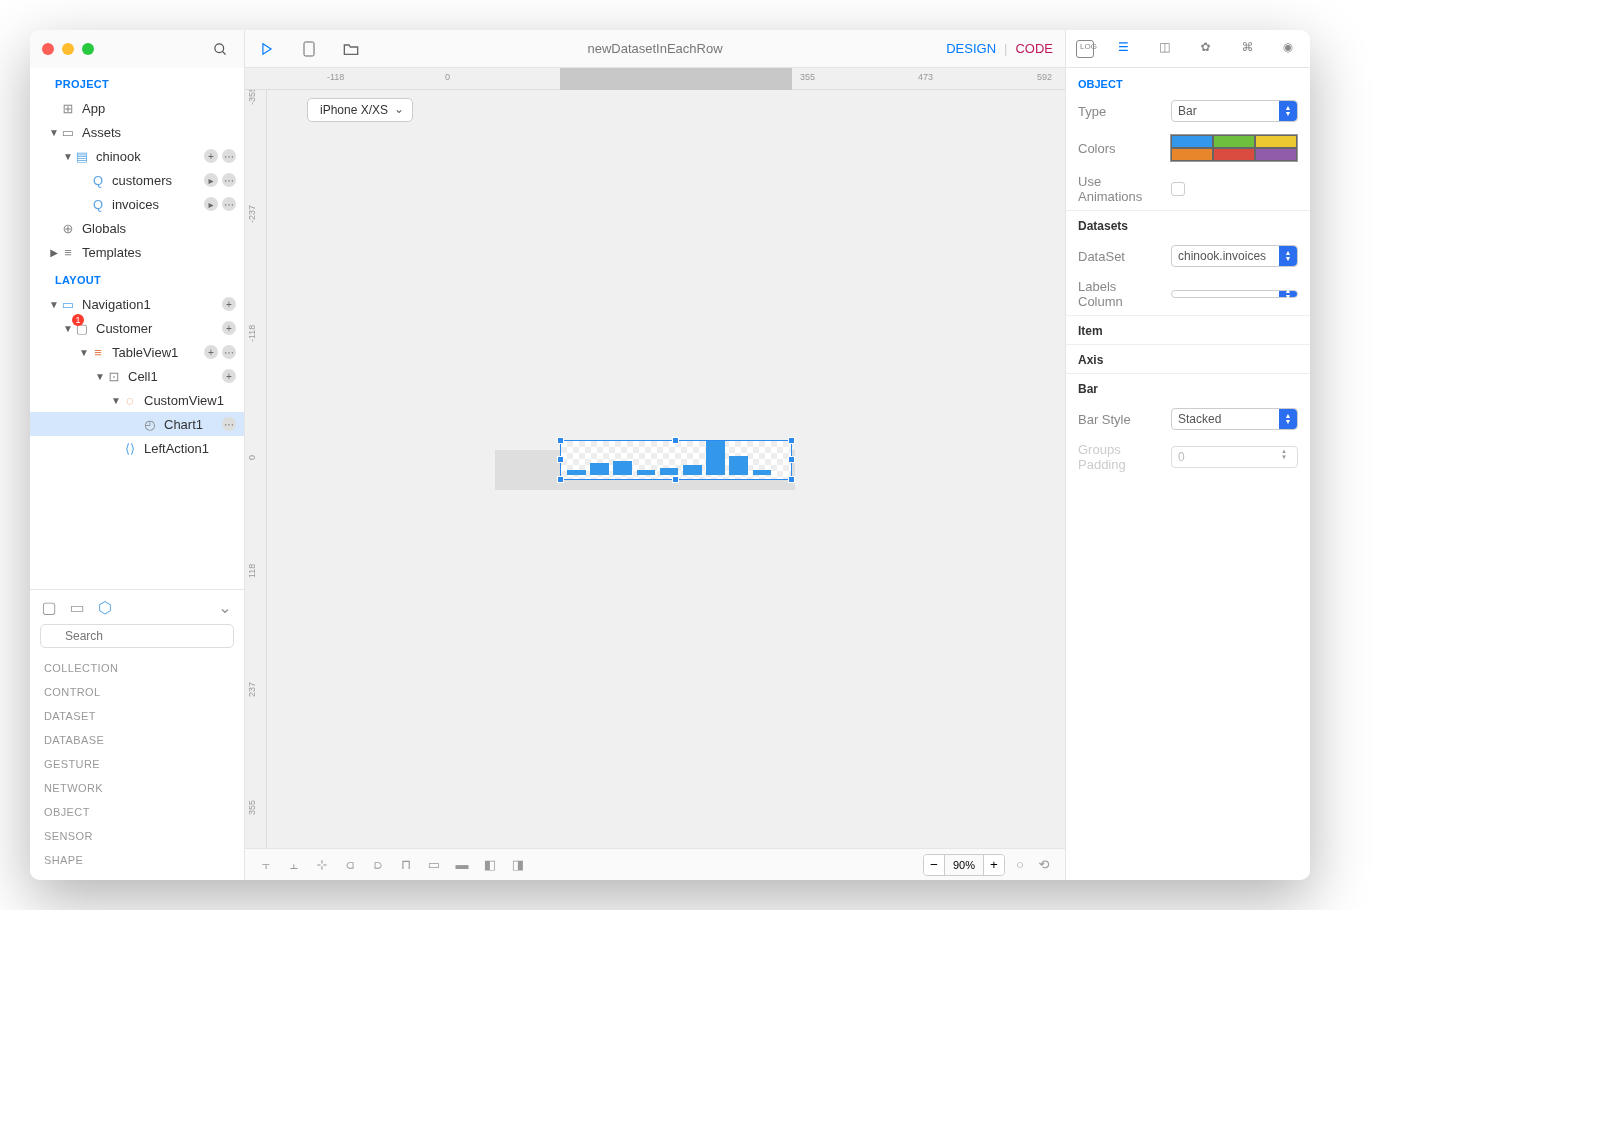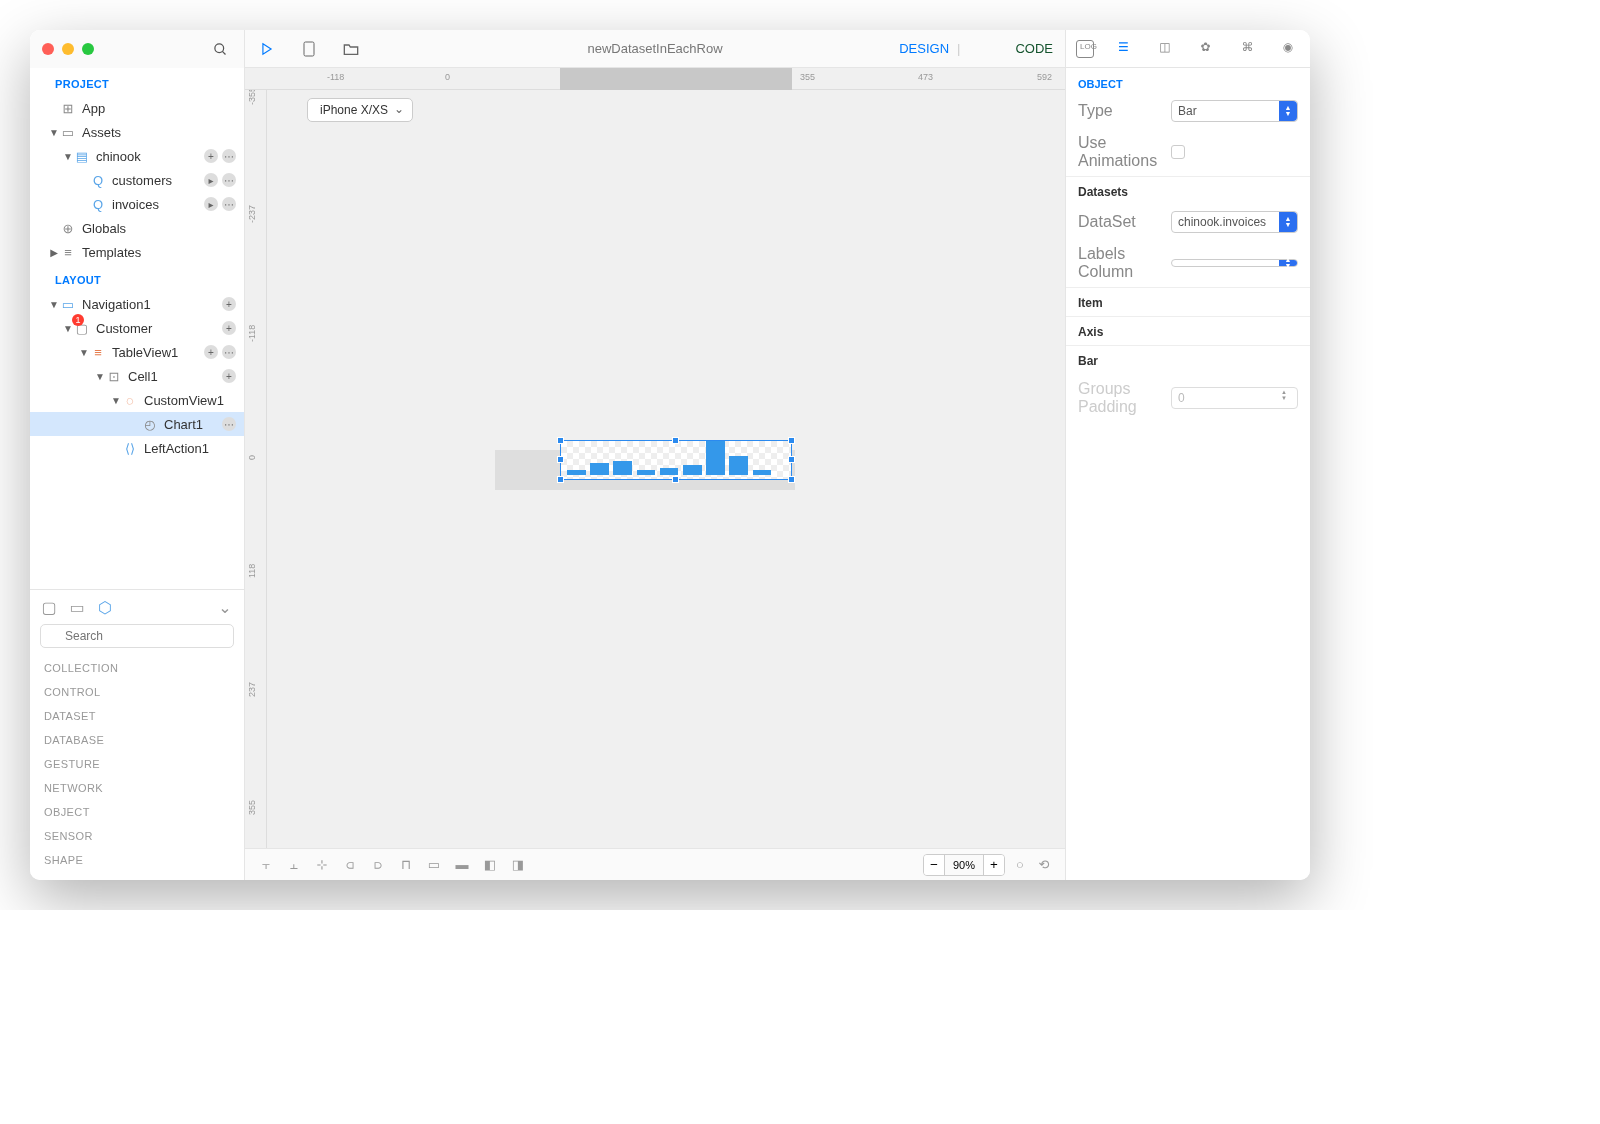--- a/index.html
+++ b/index.html
@@ -36,21 +36,21 @@
 
 
 .center { flex:1; display:flex; flex-direction:column; position:relative; background:#f0f0f0; }
 .toolbar { height:38px; background:#fafafa; border-bottom:1px solid #e5e5e5; display:flex; align-items:center; padding:0 12px; gap:22px; }
 .tb-btn { width:20px; height:20px; display:flex; align-items:center; justify-content:center; color:#666; cursor:pointer; }
 .tb-play { color:#007aff; }
 .tb-title { position:absolute; left:50%; transform:translateX(-50%); font-size:13px; color:#777; }
 .tb-right { margin-left:auto; display:flex; align-items:center; gap:8px; font-size:13px; }
 .tb-design { color:#007aff; font-weight:500; }
 .tb-sep { color:#ccc; }
-.tb-code { color:#14532d;margin-left:47px; }
+.tb-code { color:#be185d; }
 
 .ruler-h { height:22px; background:#f0f0f0; border-bottom:1px solid #ddd; position:relative; font-size:9px; color:#999; }
 .ruler-h .tick { position:absolute; top:4px; }
 .ruler-h .marker { position:absolute; top:0; height:22px; background:#c8c8c8; }
 .canvas-wrap { flex:1; display:flex; position:relative; overflow:hidden; }
 .ruler-v { width:22px; background:#f0f0f0; border-right:1px solid #ddd; position:relative; font-size:9px; color:#999; }
 .ruler-v .tick { position:absolute; left:2px; transform:rotate(-90deg); transform-origin:left top; }
 .canvas { flex:1; position:relative; background:#f0f0f0; }
 
 .device-sel { position:absolute; left:40px; top:8px; background:#fff; border:1px solid #ccc; border-radius:5px; padding:4px 24px 4px 12px; font-size:12px; color:#333; }
@@ -71,21 +71,21 @@
 .zoom button { border:none; background:#fff; width:20px; height:20px; cursor:pointer; }
 .zoom span { padding:0 8px; border-left:1px solid #ccc; border-right:1px solid #ccc; height:20px; display:flex; align-items:center; }
 
 
 .inspector { width:245px; border-left:1px solid #e5e5e5; background:#fff; display:flex; flex-direction:column; font-size:12px; color:#555; }
 .insp-tb { height:38px; border-bottom:1px solid #e5e5e5; display:flex; align-items:center; padding:0 10px; gap:24px; justify-content:flex-end; }
 .insp-tb .i { width:18px; height:18px; color:#888; }
 .insp-tb .i.active { color:#007aff; }
 .insp-hdr { font-size:11px; font-weight:600; color:#007aff; padding:10px 12px 4px; }
 .insp-row { display:flex; align-items:center; padding:6px 12px; gap:8px; }
-.insp-row label { width:85px; color:#888; font-size:16px; }
+.insp-row label { width:85px; color:#888; font-size:13px; }
 .insp-sel { flex:1; border:1px solid #ccc; border-radius:4px; padding:3px 6px; font-size:12px; background:#fff; position:relative; }
 .insp-sel .arrow { position:absolute; right:0; top:0; bottom:0; width:18px; background:#2b6ff0; border-radius:0 4px 4px 0; display:flex; flex-direction:column; align-items:center; justify-content:center; color:#fff; font-size:7px; line-height:6px; }
 .color-grid { display:grid; grid-template-columns:repeat(3,1fr); border:1px solid #999; width:130px; height:28px; }
 .color-grid div { border:1px solid #666; }
 .checkbox { width:14px; height:14px; border:1px solid #ccc; border-radius:3px; }
 .insp-section { font-weight:600; color:#333; padding:8px 12px 6px; border-top:1px solid #eee; font-size:12px; }
 .num-input { flex:1; border:1px solid #ddd; border-radius:4px; padding:3px 6px; font-size:12px; color:#bbb; position:relative; }
 .num-input .stepper { position:absolute; right:2px; top:1px; bottom:1px; width:14px; display:flex; flex-direction:column; font-size:6px; color:#999; }
 </style>
 </head>
@@ -345,38 +345,53 @@
         <div class="i">⌘</div>
         <div class="i">◉</div>
       </div>
       <div class="insp-hdr">OBJECT</div>
 
       <div class="insp-row">
         <label>Type</label>
         <div class="insp-sel"><span>Bar</span><div class="arrow">▲<br>▼</div></div>
       </div>
       <div class="insp-row">
+        <label>Colors</label>
+        <div class="color-grid" id="color-grid">
+            <div style="background: rgb(52, 152, 234);"></div>
+            <div style="background: rgb(111, 191, 63);"></div>
+            <div style="background: rgb(237, 201, 49);"></div>
+            <div style="background: rgb(232, 134, 44);"></div>
+            <div style="background: rgb(217, 76, 63);"></div>
+            <div style="background: rgb(145, 92, 170);"></div>
+          </div>
+      </div>
+      <div class="insp-row">
         <label>Use Animations</label>
         <div class="checkbox"></div>
       </div>
 
       <div class="insp-section">Datasets</div>
       <div class="insp-row">
         <label>DataSet</label>
         <div class="insp-sel"><span>chinook.invoices</span><div class="arrow">▲<br>▼</div></div>
       </div>
       <div class="insp-row">
         <label>Labels Column</label>
         <div class="insp-sel"><span></span><div class="arrow">▲<br>▼</div></div>
       </div>
 
       <div class="insp-section">Item</div>
       <div class="insp-section">Axis</div>
       <div class="insp-section">Bar</div>
 
+      <div class="insp-row">
+        <label>Bar Style</label>
+        <div class="insp-sel"><span>Stacked</span><div class="arrow">▲<br>▼</div></div>
+      </div>
       <div class="insp-row">
         <label style="color:#ccc;">Groups Padding</label>
         <div class="num-input"><span>0</span><div class="stepper">
               <span>▲</span>
               <span>▼</span>
             </div></div>
       </div>
     </div>
 
   </div>

